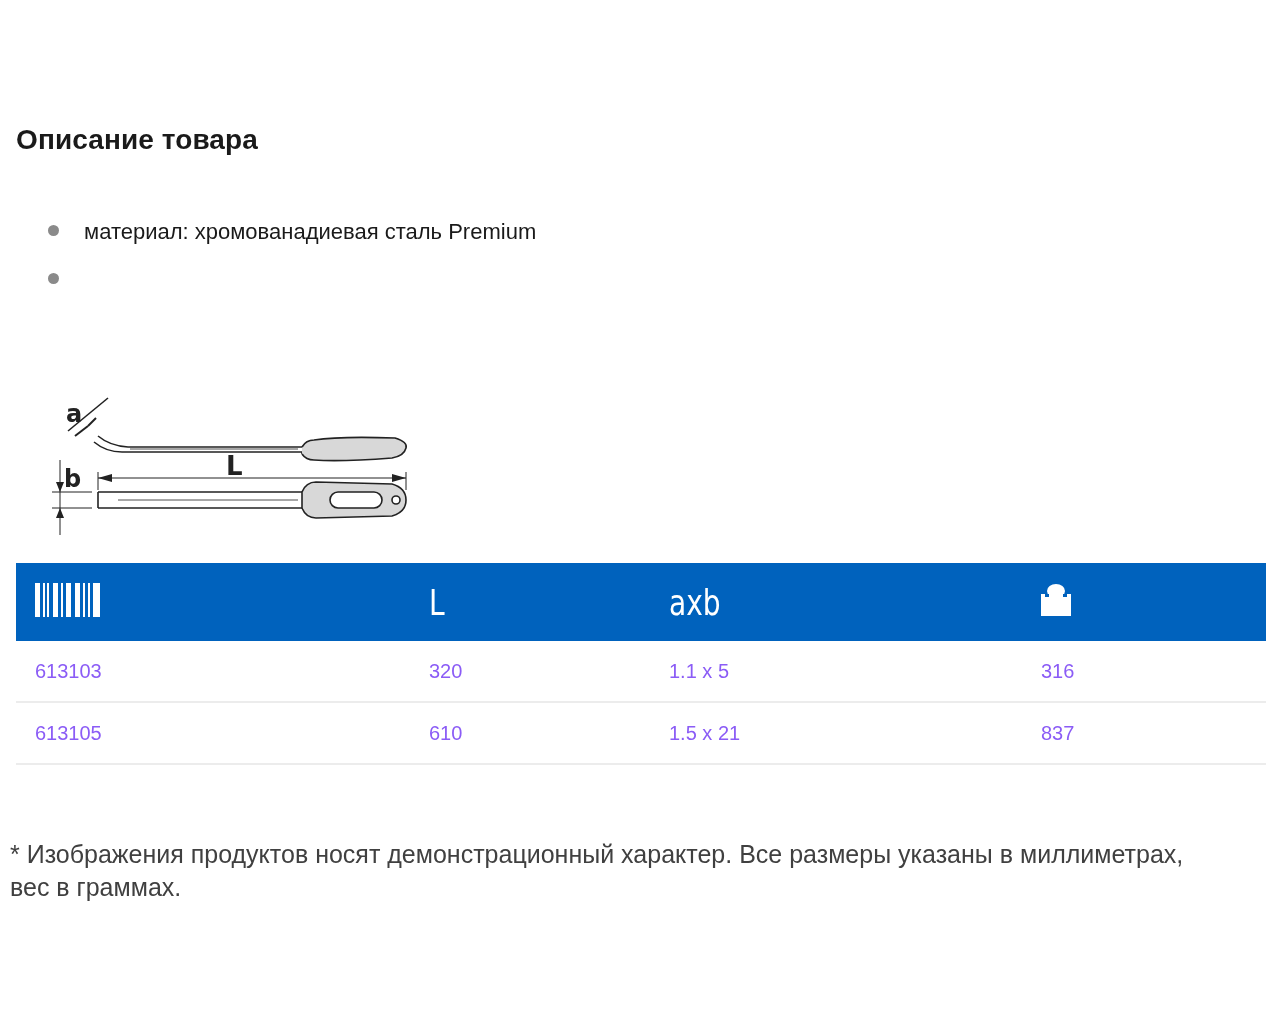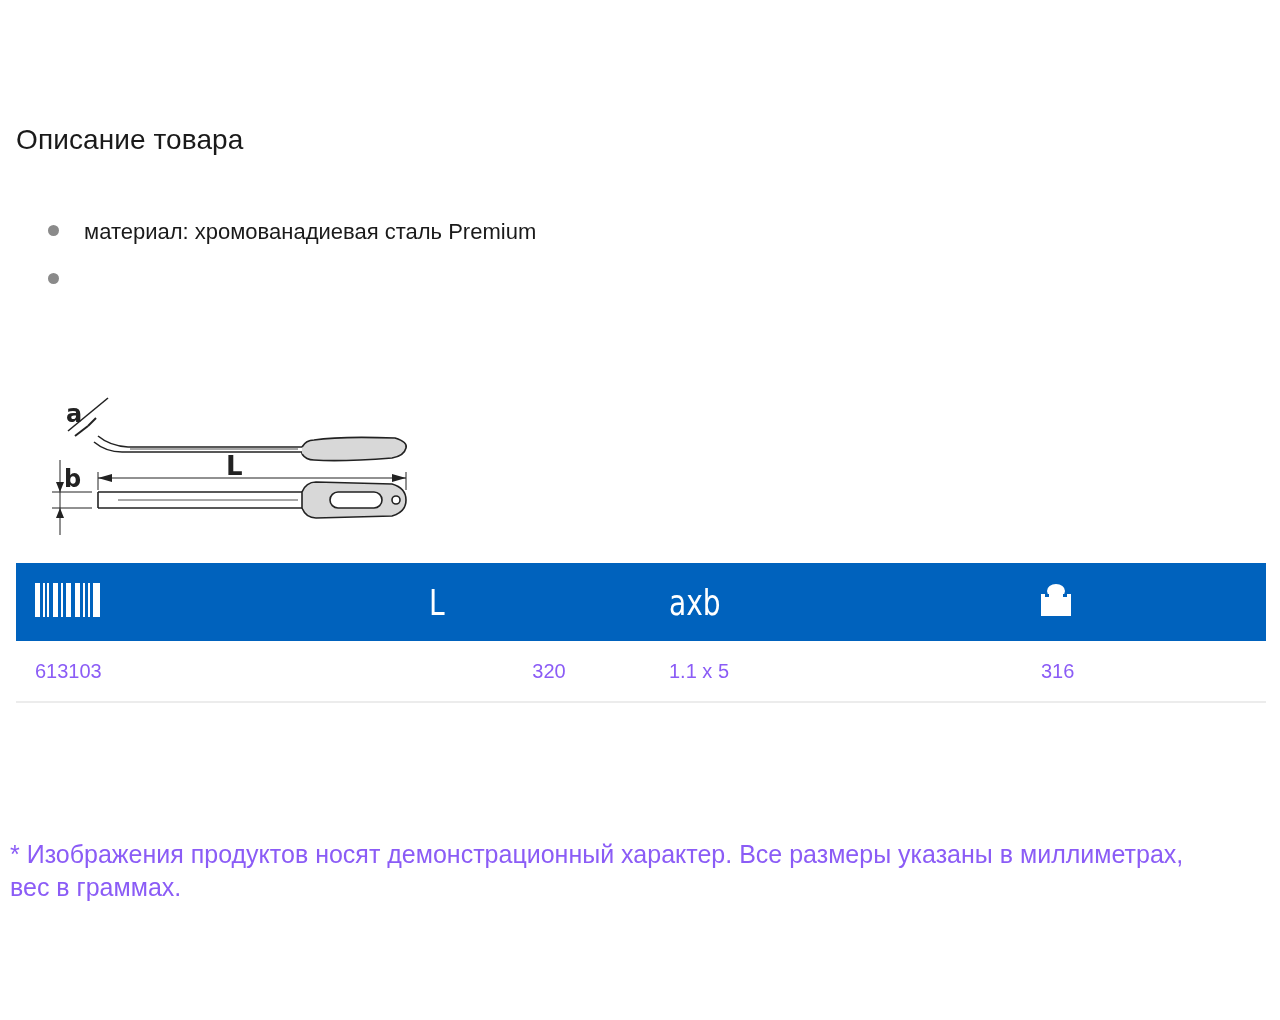--- a/index.html
+++ b/index.html
@@ -3,20 +3,21 @@
 <meta charset="utf-8">
 <style>
   html, body { margin: 0; padding: 0; }
   body {
     width: 1280px; height: 1020px; background: #ffffff; position: relative;
     font-family: "Liberation Sans", sans-serif; color: #111; overflow: hidden;
   }
   .title {
     position: absolute; left: 16px; top: 124px; font-size: 28px; color: #1a1a1a;
     letter-spacing: 0.1px;
+    font-weight: bold;
   }
   .bullets { position: absolute; left: 30px; top: 198px; margin: 16px; padding: 0; list-style: none; }
   .bullets li {
     position: relative; height: 48px; font-size: 22px; color: #1a1a1a; padding-left: 38px;
     line-height: 36px;
   }
   .bullets li .dot {
     position: absolute; left: 2px; top: 11px; width: 11px; height: 11px; border-radius: 50%;
     background: #8a8a8a;
   }
@@ -24,29 +25,29 @@
   .spec-table {
     position: absolute; left: 16px; top: 563px; width: 1250px; border-collapse: collapse;
   }
   .spec-table thead tr { background: #0062bd; height: 78px; }
   .spec-table th { text-align: left; padding: 0; font-weight: normal; color: #fff; }
   .spec-table td {
     height: 60px; font-size: 20px; color: #8b5cf6; border-bottom: 2px solid #ececec;
     padding: 0;
   }
   .c1 { padding-left: 19px !important; width: 394px; }
-  .c2 { width: 240px; text-align: center; }
+  .c2 { width: 240px; }
   .c3 { width: 372px; }
   .hdr-text {
     font-family: "DejaVu Sans", sans-serif; font-size: 36px; color: #fff;
     transform: scaleX(0.78); transform-origin: left center; display: inline-block;
   }
   .footnote {
     position: absolute; left: 10px; top: 838px; width: 1200px; font-size: 25px; line-height: 33px;
-    color: #8b5cf6;
+    color: #404040;
   }
 </style>
 </head>
 <body>
 
 <div class="title">Описание товара</div>
 
 <ul class="bullets">
   <li>
     <span class="dot"></span>
@@ -125,16 +126,22 @@
       </th>
     </tr>
   </thead>
   <tbody>
     <tr>
       <td class="c1">613103</td>
       <td class="c2">320</td>
       <td class="c3">1.1 x 5</td>
       <td>316</td>
     </tr>
+    <tr>
+      <td class="c1">613105</td>
+      <td class="c2">610</td>
+      <td class="c3">1.5 x 21</td>
+      <td>837</td>
+    </tr>
   </tbody>
 </table>
 
 <div class="footnote">* Изображения продуктов носят демонстрационный характер. Все размеры указаны в миллиметрах, вес в граммах.</div>
 
 </body></html>

